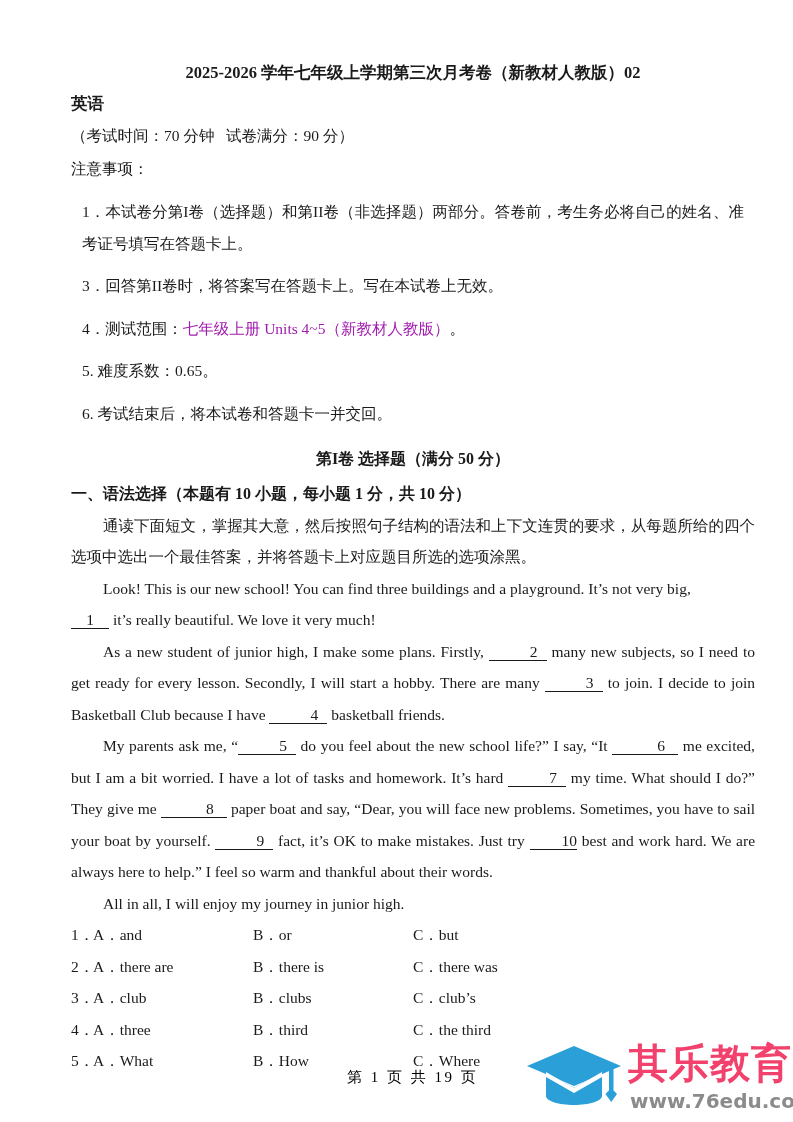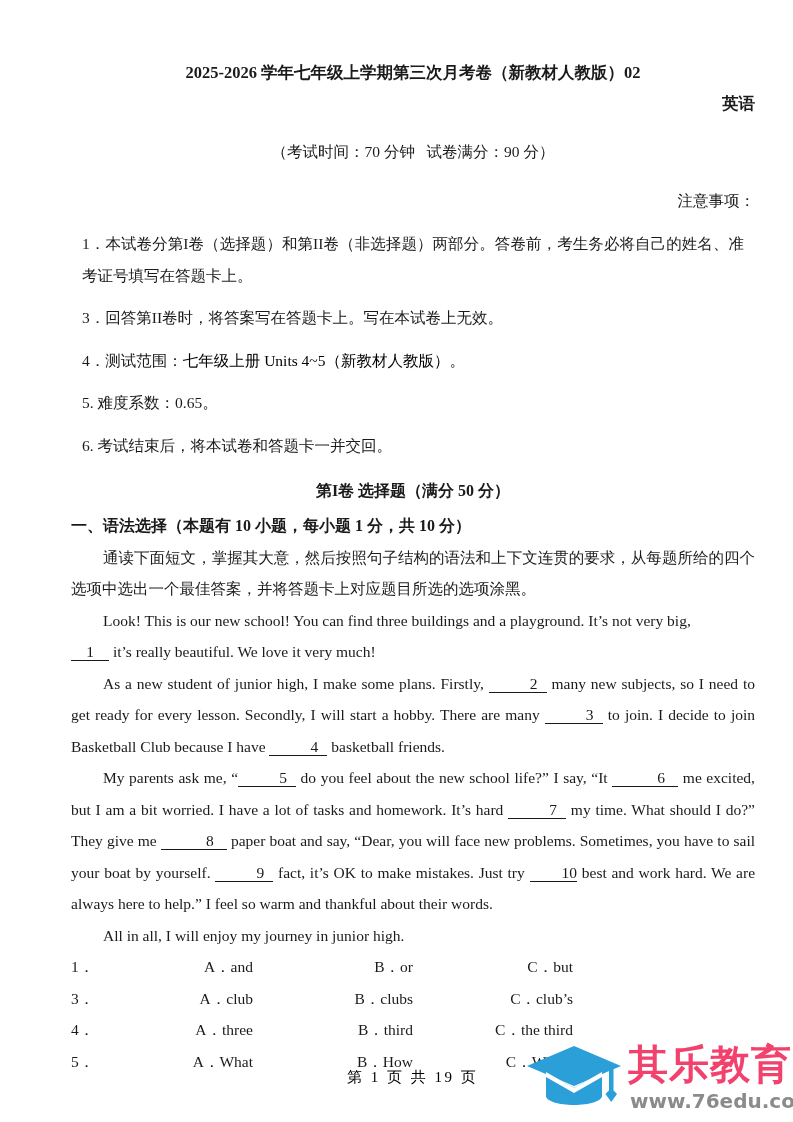--- a/index.html
+++ b/index.html
@@ -31,49 +31,48 @@
   
   .doc-title {
     text-align: center;
     font-weight: bold;
     font-size: 16.5px;
     line-height: 30px;
     letter-spacing: 0px;
     margin: 0;
   }
   .doc-subtitle {
-    text-align: right;
+    text-align: left;
     font-weight: bold;
     font-size: 16.5px;
     line-height: 31px;
     margin: 0;
   }
   .doc-examinfo {
-    text-align: center;
+    text-align: left;
     font-size: 15.5px;
     line-height: 34px;
-    margin: 16px;
+    margin: 0;
   }
 
   
   .notice-label {
     font-size: 15.5px;
     line-height: 32px;
     margin: 0;
-    text-align: right;
   }
   .notice-item {
     font-size: 15.5px;
     line-height: 31.6px;
     margin: 11px;
     text-align: justify;
     text-justify: inter-ideograph;
   }
   .red {
-    color: #000000;
+    color: #a21caf;
   }
 
   
   .part-heading {
     text-align: center;
     font-weight: bold;
     font-size: 16px;
     line-height: 36px;
     margin: 0;
   }
@@ -121,21 +120,20 @@
     margin: 0;
     white-space: nowrap;
   }
   .opt-num {
     display: inline-block;
     width: 22px;
   }
   .opt-cell {
     display: inline-block;
     width: 160px;
-    text-align: right;
   }
 
   
   .footer {
     position: absolute;
     left: 0;
     top: 1068px;
     width: 793px;
     text-align: center;
     font-size: 15px;
@@ -155,21 +153,21 @@
     position: absolute;
     left: 2px;
     top: 2px;
     width: 96px;
     height: 62px;
   }
   .logo-text {
     position: absolute;
     left: 104px;
     top: -2px;
-    font-family: Liberation Sans, sans-serif;
+    font-family: Liberation Serif, serif;
     font-weight: bold;
     font-size: 40px;
     color: #f2416c;
     letter-spacing: 1px;
     line-height: 48px;
     white-space: nowrap;
   }
   .logo-url {
     position: absolute;
     left: 106px;
@@ -206,20 +204,21 @@
     <p class="passage-para"><span>Look! This is our new school! You can find three buildings and a playground. It’s not very big,</span></p>
     <p class="passage-para cont"><span class="blank w-sm">1</span> <span>it’s really beautiful. We love it very much!</span></p>
 
     <p class="passage-para"><span>As a new student of junior high, I make some plans. Firstly,</span> <span class="blank w-md">2</span> <span>many new subjects, so I need to get ready for every lesson. Secondly, I will start a hobby. There are many</span> <span class="blank w-md">3</span> <span>to join. I decide to join Basketball Club because I have</span> <span class="blank w-md">4</span> <span>basketball friends.</span></p>
 
     <p class="passage-para"><span>My parents ask me, “</span><span class="blank w-md">5</span> <span>do you feel about the new school life?” I say, “It</span> <span class="blank w-lg">6</span> <span>me excited, but I am a bit worried. I have a lot of tasks and homework. It’s hard</span> <span class="blank w-md">7</span> <span>my time. What should I do?” They give me</span> <span class="blank w-lg">8</span> <span>paper boat and say, “Dear, you will face new problems. Sometimes, you have to sail your boat by yourself.</span> <span class="blank w-md">9</span> <span>fact, it’s OK to make mistakes. Just try</span> <span class="blank w-sm">10</span> <span>best and work hard. We are always here to help.” I feel so warm and thankful about their words.</span></p>
 
     <p class="passage-para"><span>All in all, I will enjoy my journey in junior high.</span></p>
 
     <p class="opt-row"><span class="opt-num">1．</span><span class="opt-cell">A．and</span><span class="opt-cell">B．or</span><span class="opt-cell">C．but</span></p>
+    <p class="opt-row"><span class="opt-num">2．</span><span class="opt-cell">A．there are</span><span class="opt-cell">B．there is</span><span class="opt-cell">C．there was</span></p>
     <p class="opt-row"><span class="opt-num">3．</span><span class="opt-cell">A．club</span><span class="opt-cell">B．clubs</span><span class="opt-cell">C．club’s</span></p>
     <p class="opt-row"><span class="opt-num">4．</span><span class="opt-cell">A．three</span><span class="opt-cell">B．third</span><span class="opt-cell">C．the third</span></p>
     <p class="opt-row"><span class="opt-num">5．</span><span class="opt-cell">A．What</span><span class="opt-cell">B．How</span><span class="opt-cell">C．Where</span></p>
 
   </div>
 
   <div class="footer">
     <span>第 1 页 共 19 页</span>
   </div>
 

